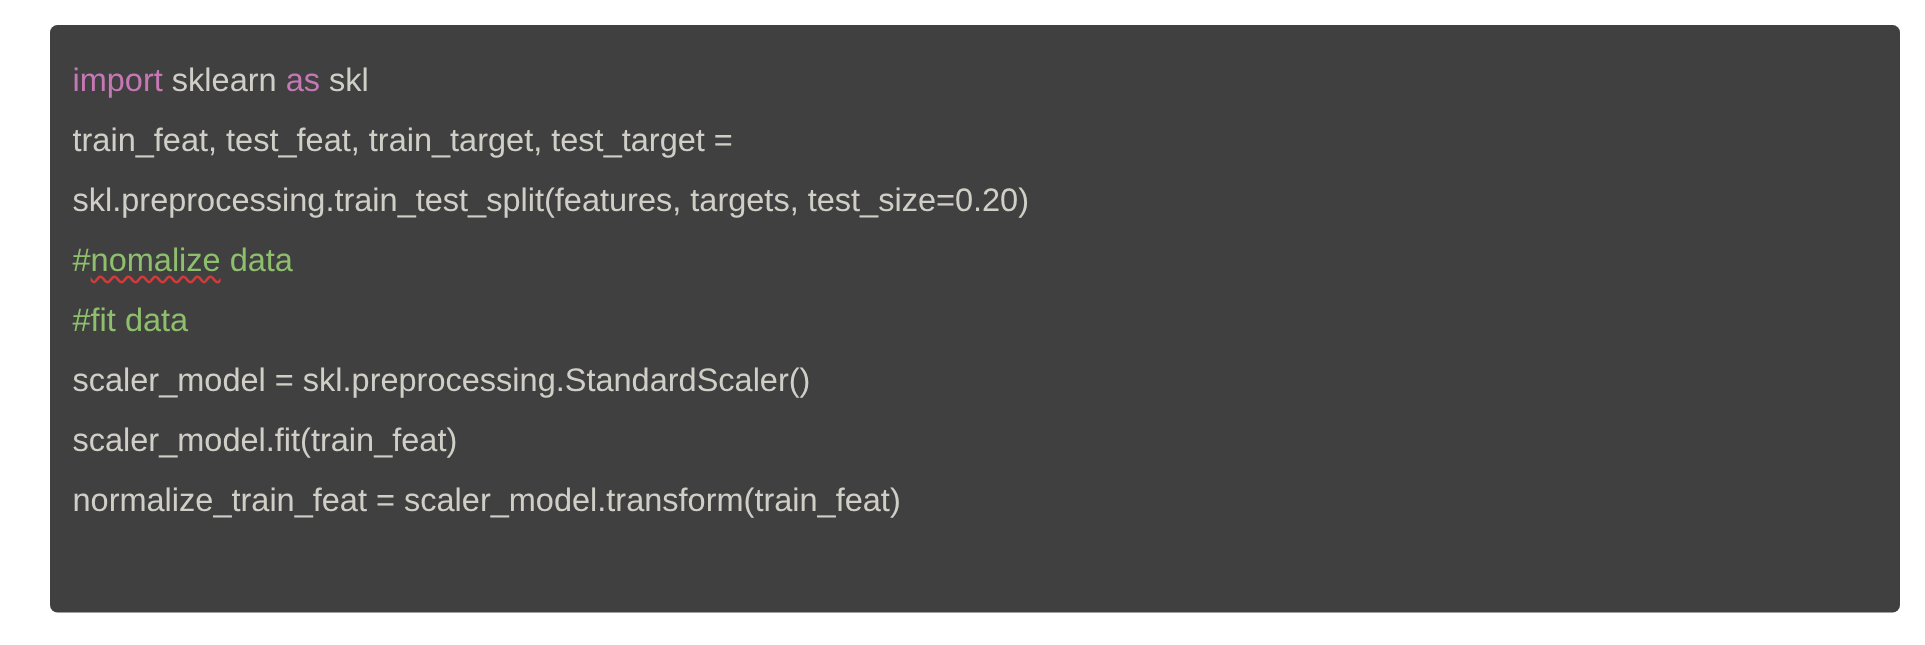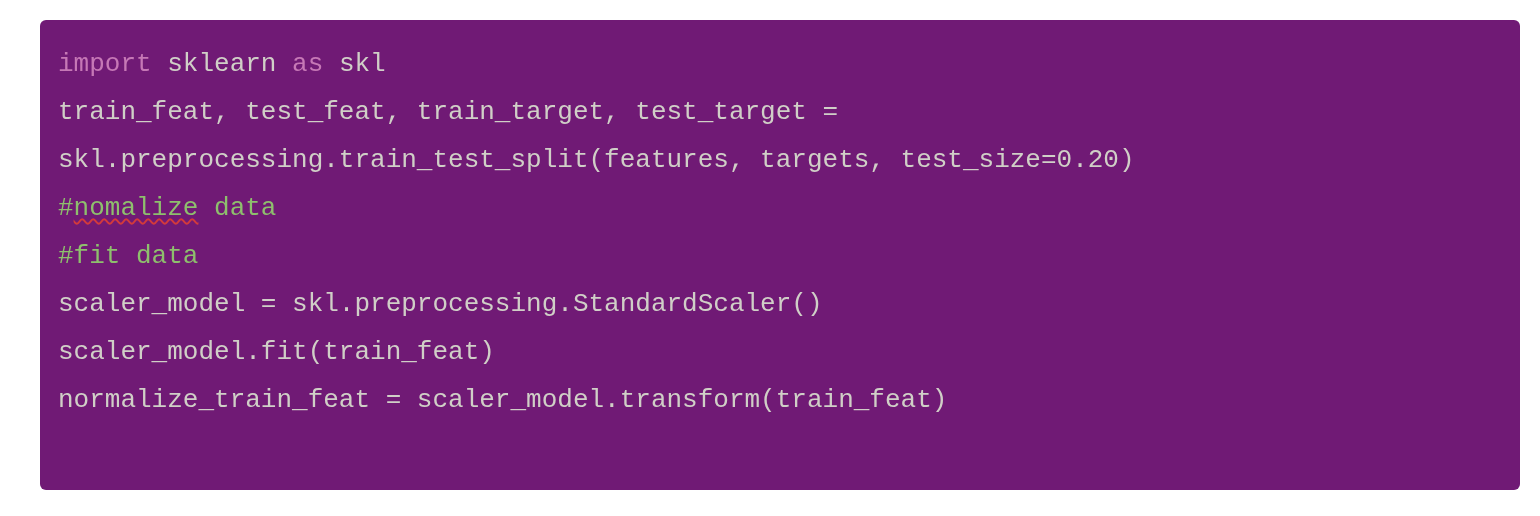--- a/index.html
+++ b/index.html
@@ -8,24 +8,24 @@
     background: #ffffff;
     width: 1540px;
     height: 516px;
     overflow: hidden;
   }
   .code-block {
     box-sizing: border-box;
     margin: 20px 20px 7px 40px;
     width: 1480px;
     height: 470px;
-    background: #701a75;
+    background: #404040;
     border-radius: 6px;
     padding: 20px 18px 20px 18px;
-    font-family: Liberation Mono, monospace;
+    font-family: Liberation Sans, sans-serif;
     font-size: 26px;
     line-height: 48px;
     color: #d0cfc7;
     white-space: pre;
     overflow: hidden;
   }
   .tok-kw    { color: #c678b6; } 
   .tok-plain { color: #d0cfc7; }
   .tok-comment { color: #8ebf6d; }
   .spell-underline {

